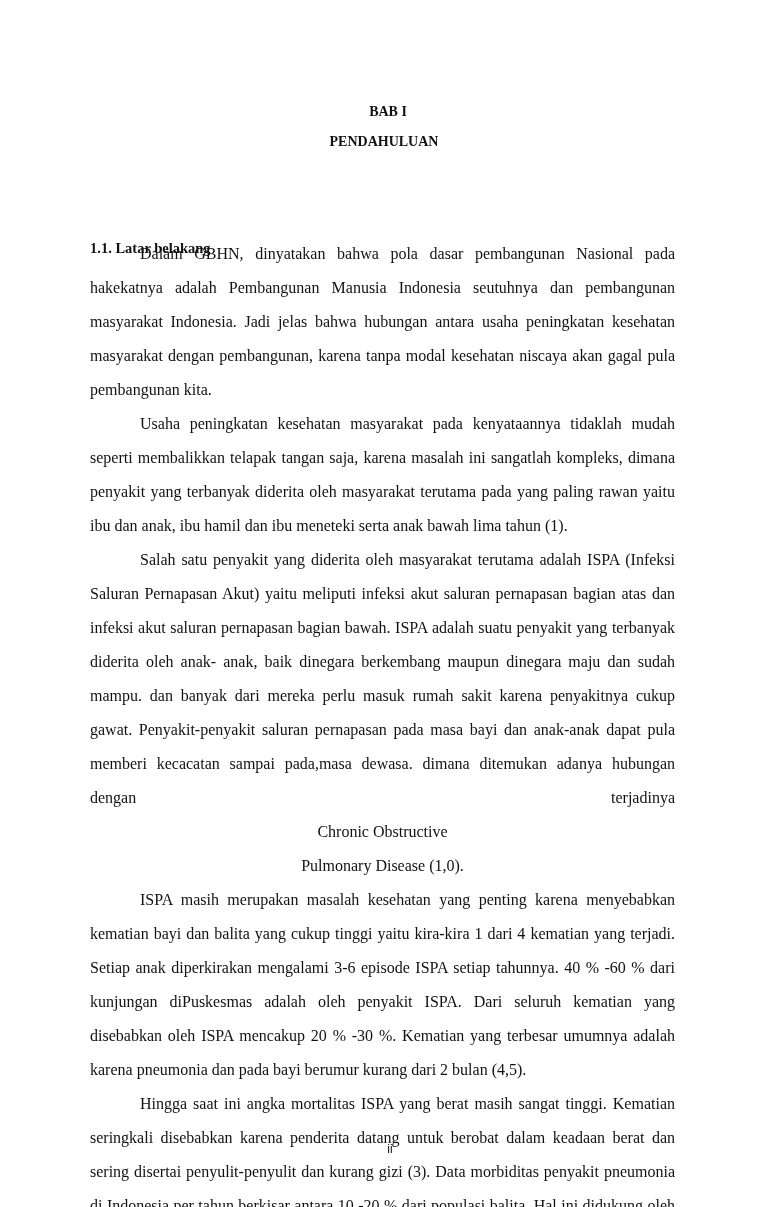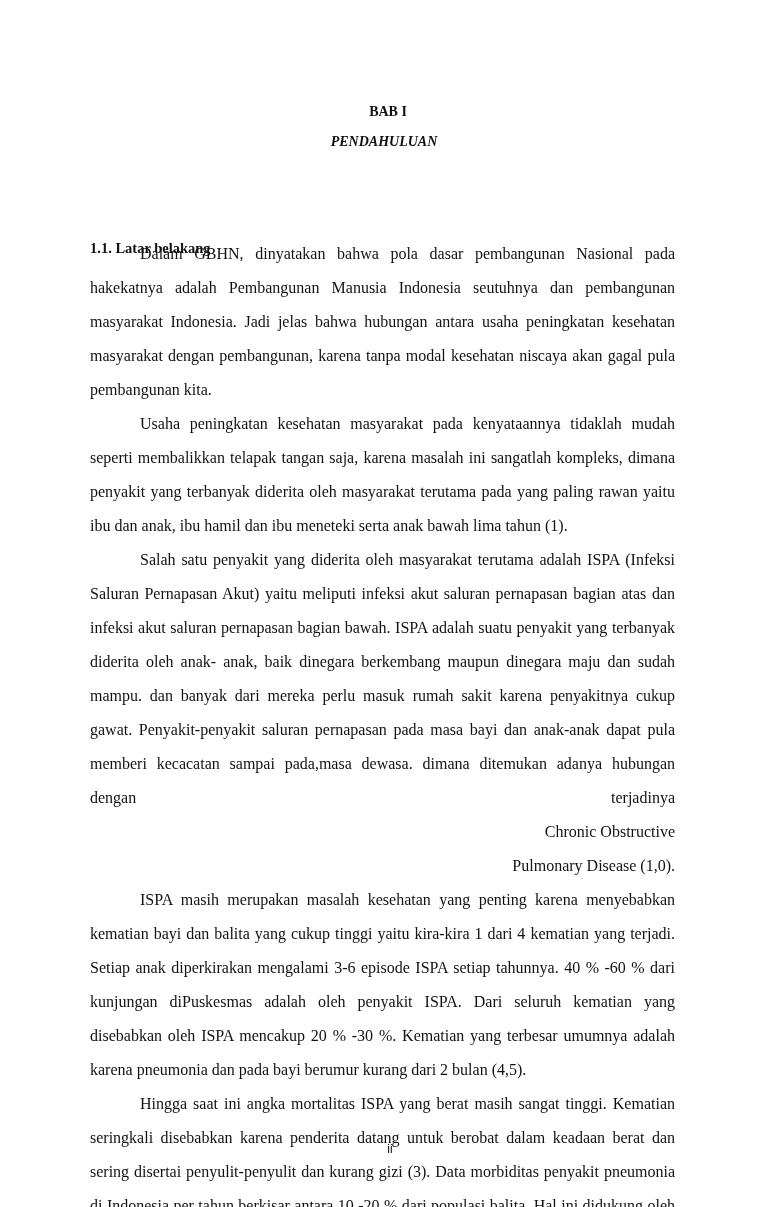--- a/index.html
+++ b/index.html
@@ -1,25 +1,25 @@
 <!DOCTYPE html>
 <html><head>
 <meta charset="utf-8">
 <style>
   html, body { margin: 0; padding: 0; background: #ffffff; }
   body { width: 768px; height: 1207px; position: relative; overflow: hidden;
          font-family: "Liberation Serif", "DejaVu Serif", serif; color: #111; }
   .page { position: absolute; left: 0; top: 12px; width: 768px; height: 1207px; background: #fff; }
   .chapter { position: absolute; left: 0; width: 768px; text-align: center; font-weight: bold; font-size: 14px; }
   .chapter.num { top: 92px; padding-left: 8px; box-sizing: border-box; }
-  .chapter.title { top: 122px; padding-left: 0; box-sizing: border-box; font-style: italic; }
+  .chapter.title { top: 122px; padding-left: 0; box-sizing: border-box; }
   .section { position: absolute; left: 90px; top: 201px; font-weight: bold; font-size: 14.5px; margin-top: 27px; }
   .body { position: absolute; left: 90px; top: 225px; width: 585px; font-size: 16px; line-height: 34px; }
   .body p { margin: 0; text-align: justify; text-indent: 50px; }
-  .body p.noindent { text-indent: 0; text-align: right; }
+  .body p.noindent { text-indent: 0; text-align: center; }
   .pagenum { position: absolute; top: 1130px; left: 0; width: 768px; text-align: center; font-family: "Liberation Sans", sans-serif; font-size: 12px; padding-left: 12px; box-sizing: border-box; }
 </style>
 </head>
 <body>
 
 <div class="page">
   <div class="chapter num">BAB I</div>
   <div class="chapter title">PENDAHULUAN</div>
   <div class="section">1.1. Latar belakang</div>
   <div class="body">

